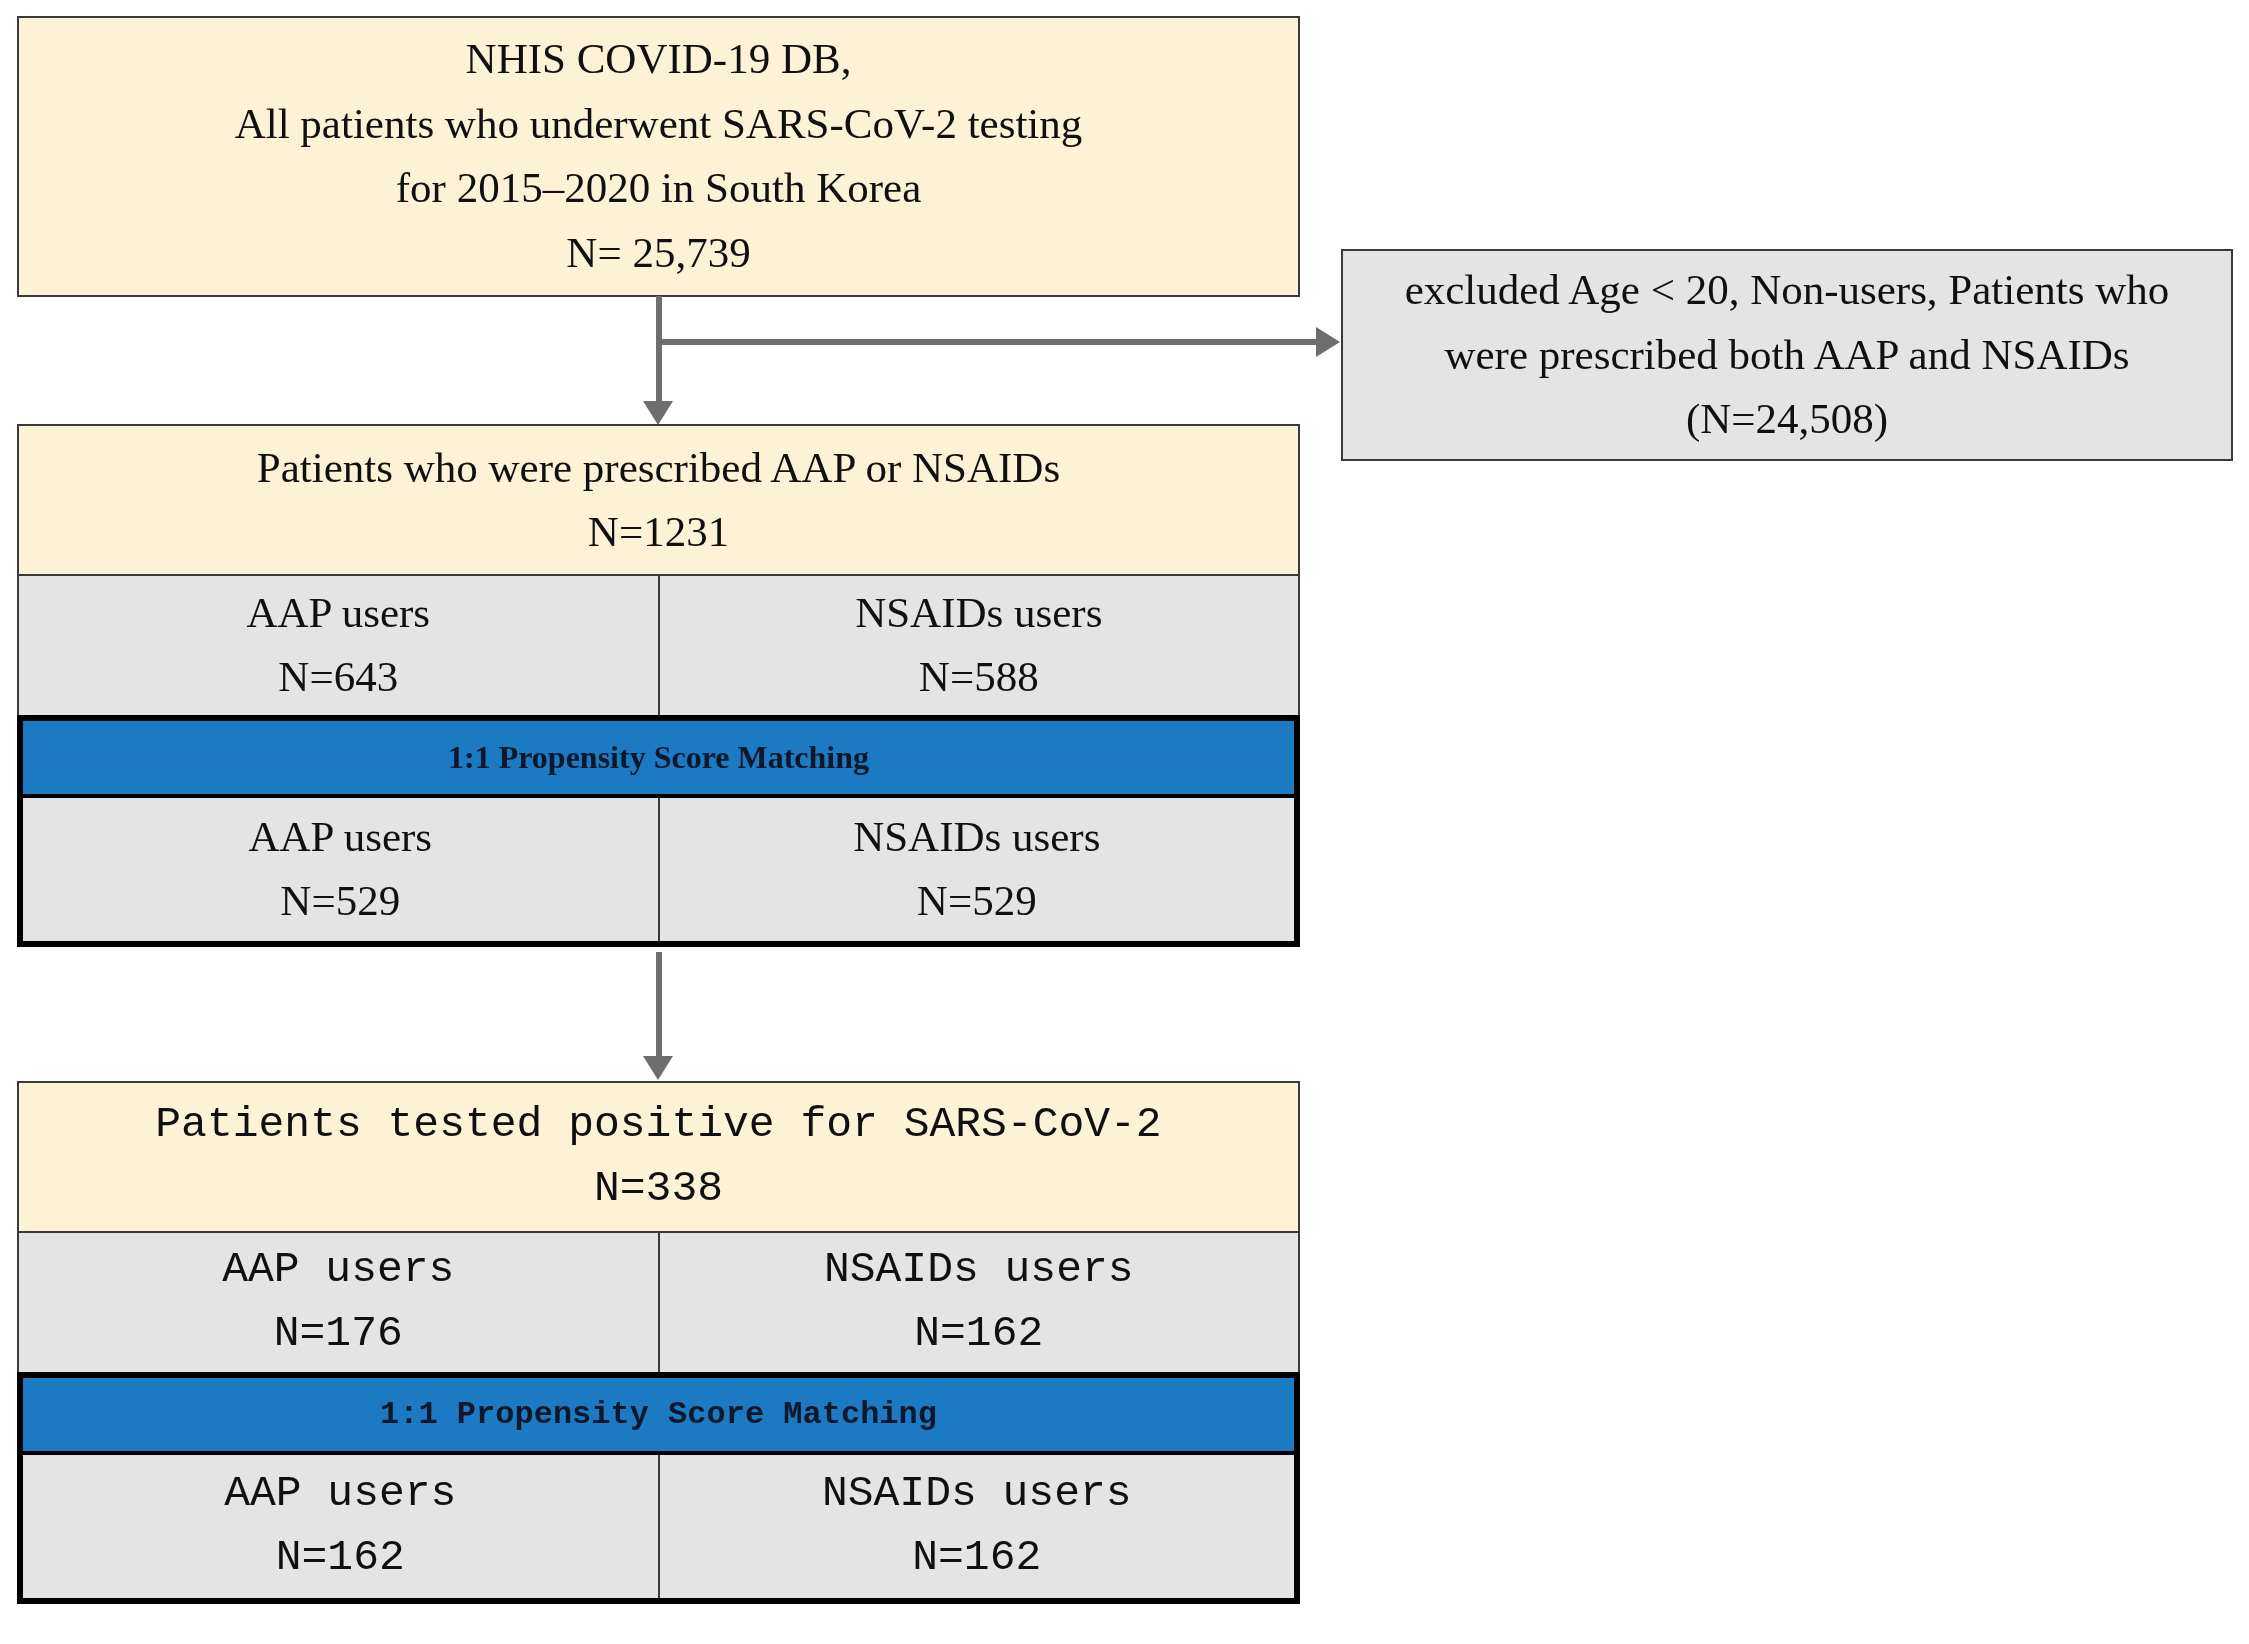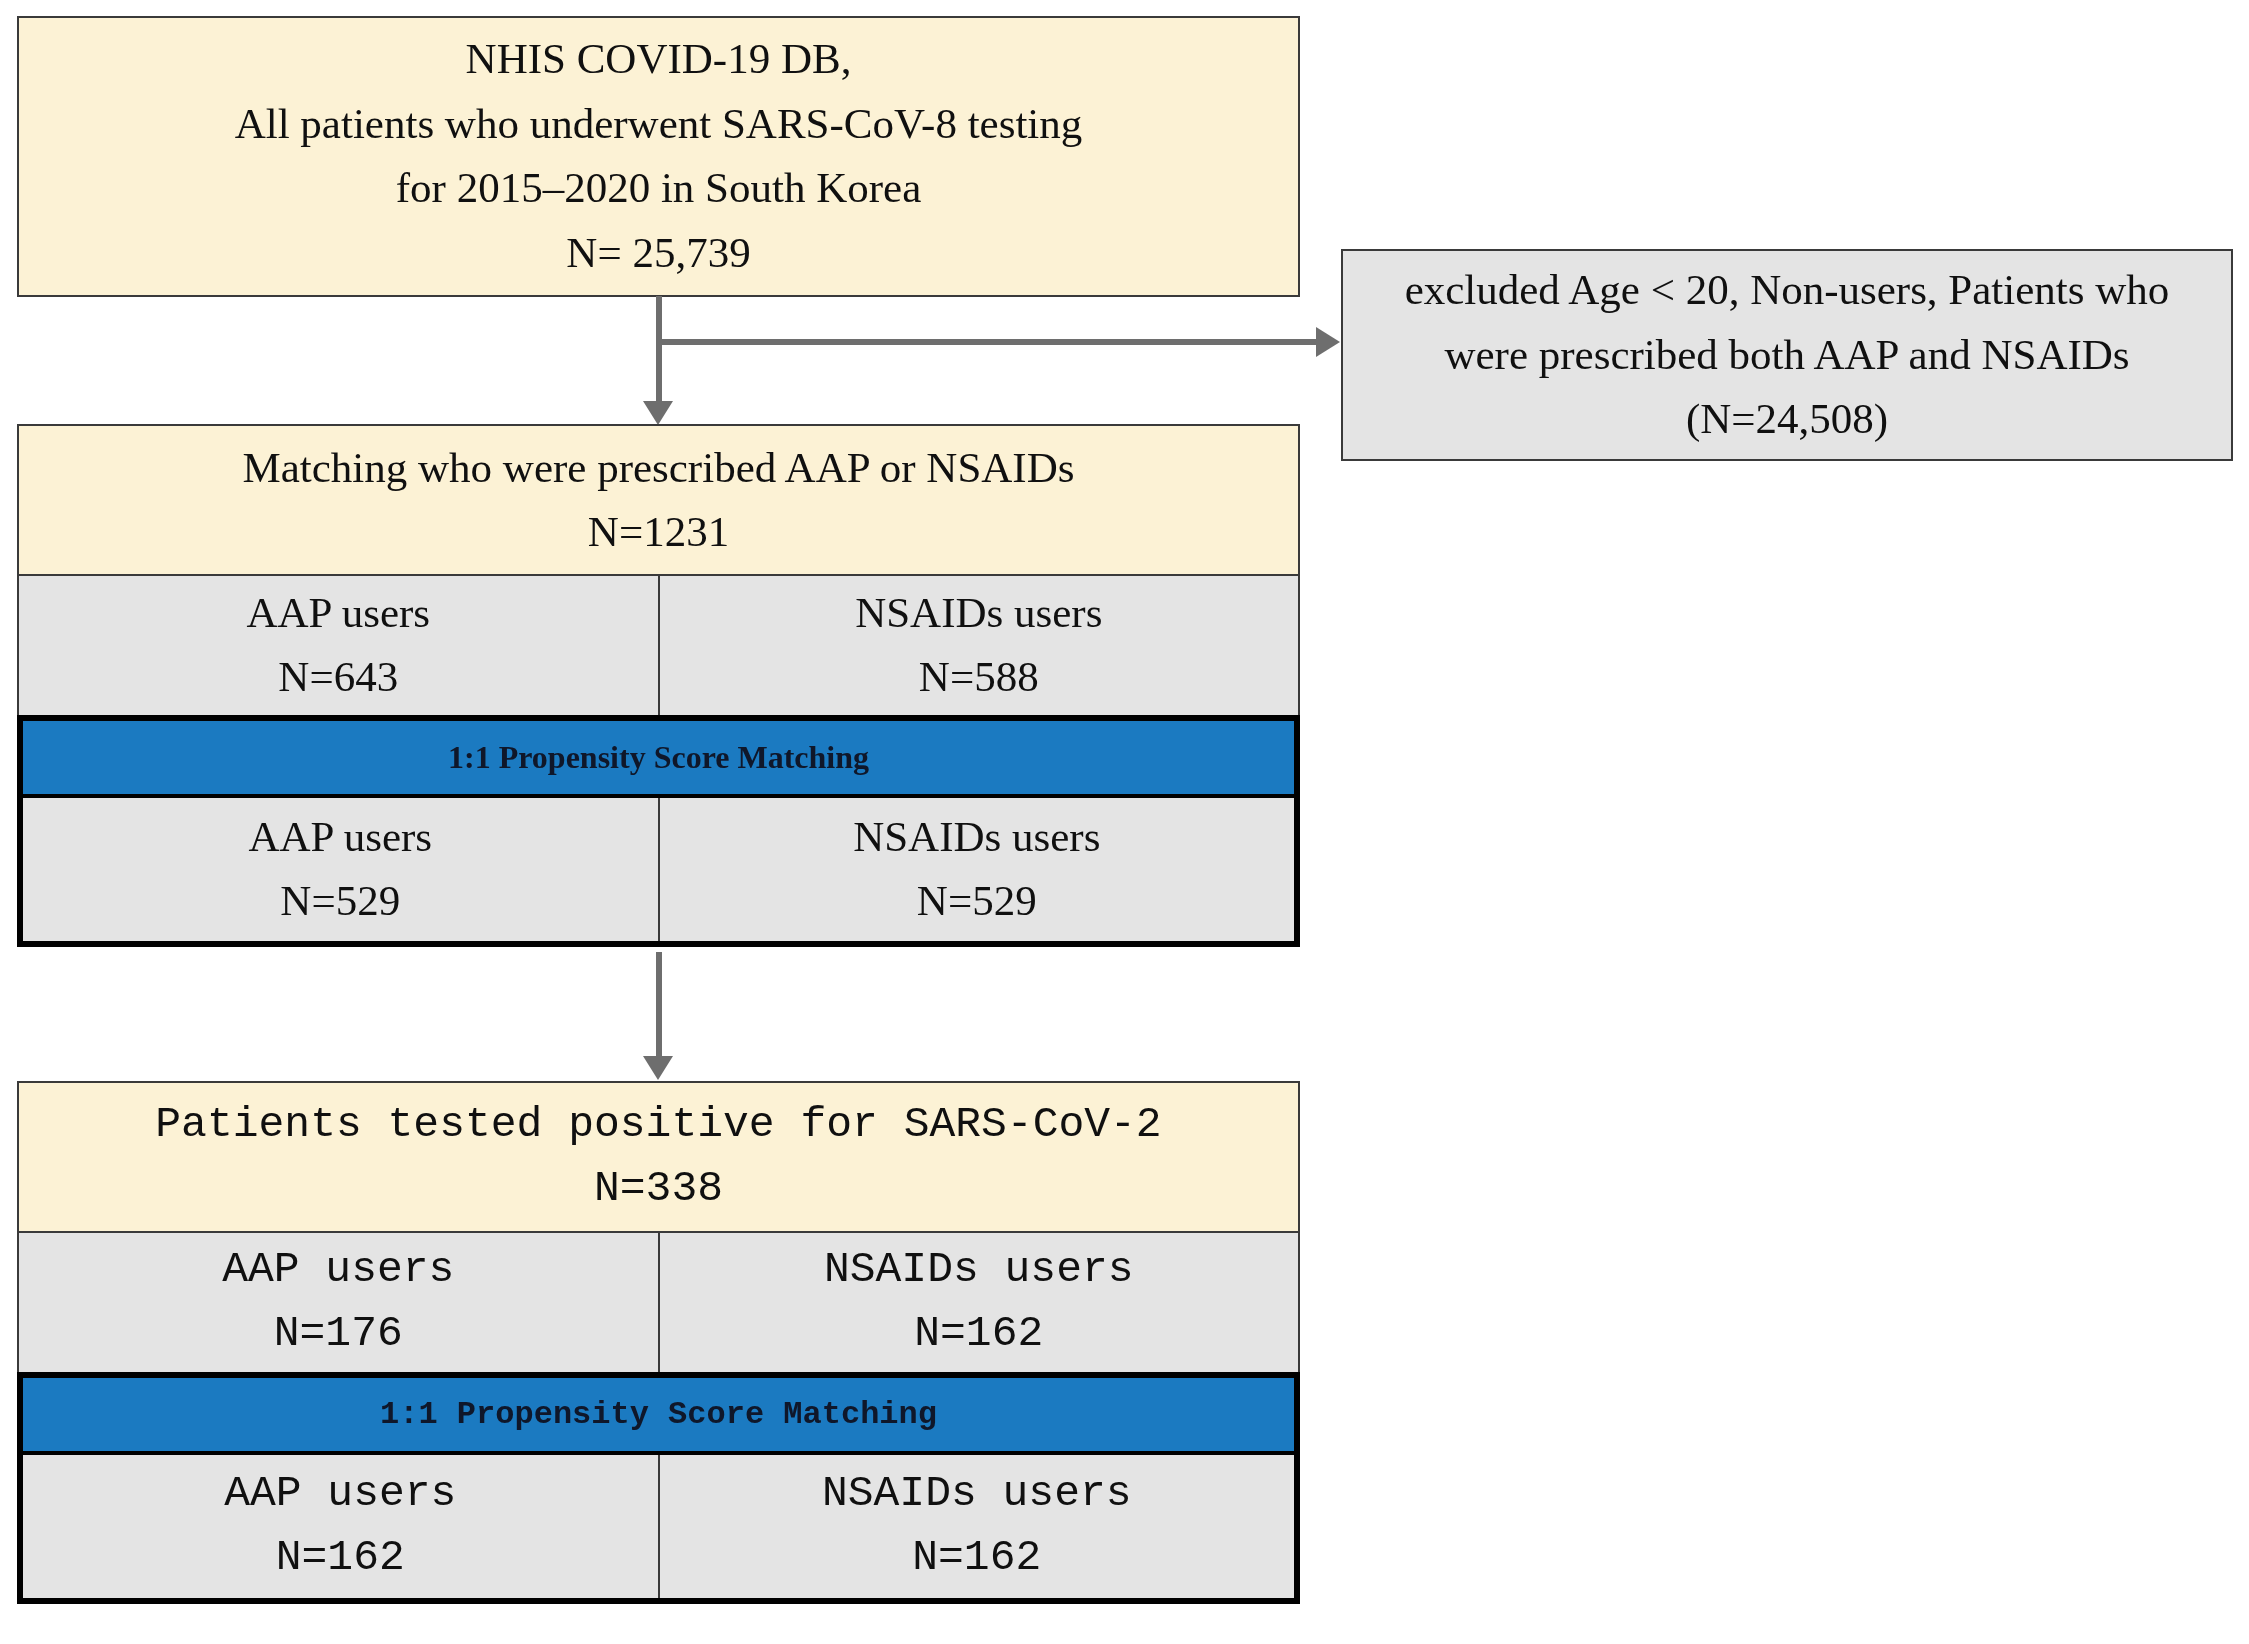--- a/index.html
+++ b/index.html
@@ -79,38 +79,38 @@
     border-left: 24px solid var(--arrow-gray, #6E6E6E);
   }
 </style>
 </head>
 <body>
 
 <div class="canvas">
 
   <div class="abs box cream" style="left:17px; top:15.8px; width:1283px; height:281px;">
     <div class="fs">NHIS COVID-19 DB,</div>
-    <div class="fs">All patients who underwent SARS-CoV-8 testing</div>
+    <div class="fs">All patients who underwent SARS-CoV-2 testing</div>
     <div class="fs">for 2015–2020 in South Korea</div>
     <div class="fs">N= 25,739</div>
   </div>
 
   <div class="vline" style="left:656px; top:296px; width:6.4px; height:109px;"></div>
   <div class="tri-down" style="left:643px; top:401px;"></div>
 
   <div class="hline" style="left:656px; top:339px; width:660px; height:6.4px;"></div>
   <div class="tri-right" style="left:1316px; top:327px;"></div>
 
   <div class="abs box grayfill" style="left:1341px; top:249px; width:892px; height:212px; padding:16px 20px;">
     <div class="fs">excluded Age &lt; 20, Non-users, Patients who were prescribed both AAP and NSAIDs (N=24,508)</div>
   </div>
 
   <div class="stack" style="top:424px;">
     <div class="box cream row-title">
-      <div class="fs">Matching who were prescribed AAP or NSAIDs</div>
+      <div class="fs">Patients who were prescribed AAP or NSAIDs</div>
       <div class="fs">N=1231</div>
     </div>
     <div class="row-cells">
       <div class="cell left">
         <div class="fs">AAP users</div>
         <div class="fs">N=643</div>
       </div>
       <div class="cell">
         <div class="fs">NSAIDs users</div>
         <div class="fs">N=588</div>

